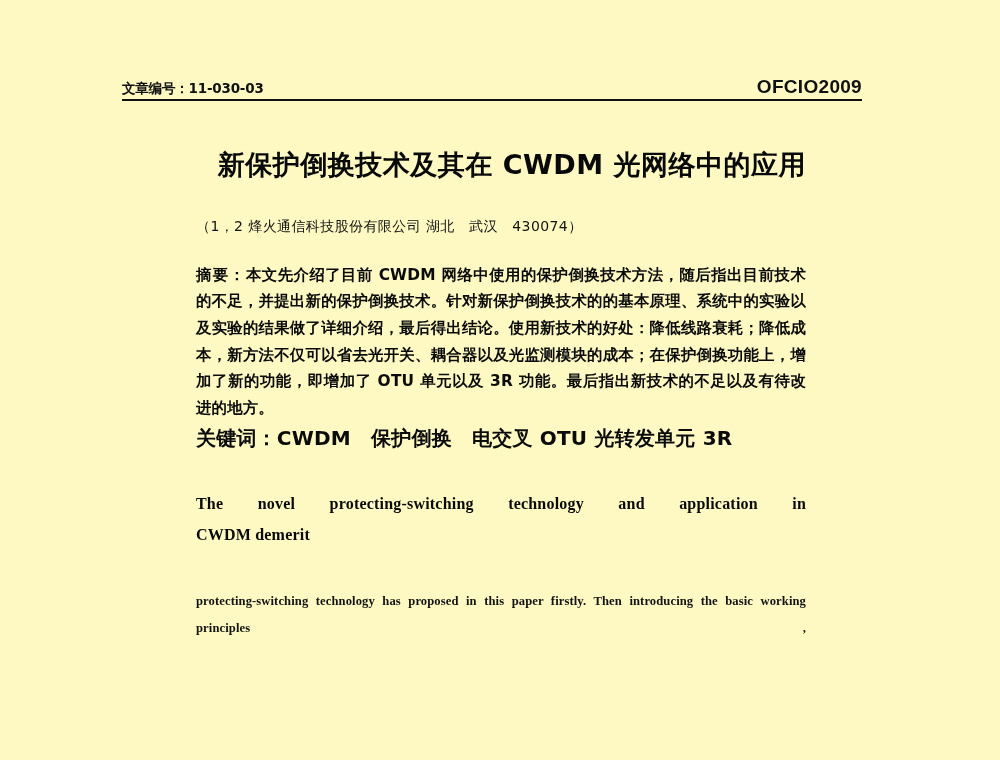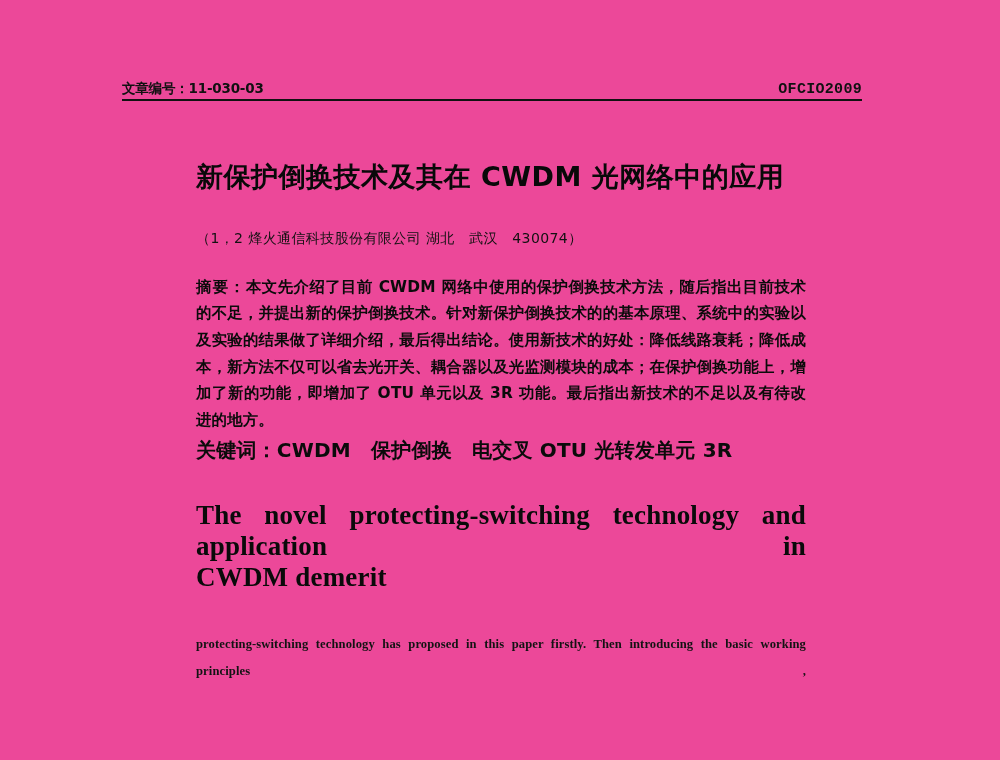--- a/index.html
+++ b/index.html
@@ -13,21 +13,21 @@
     height: 760px;
     overflow: hidden;
     font-family: "Liberation Serif", serif;
     color: #0a0a0a;
   }
 
   .page {
     position: relative;
     width: 1000px;
     height: 760px;
-    background: #ec4899;
+    background: #fef9c3;
     box-sizing: border-box;
   }
 
   
   .page-header {
     position: absolute;
     left: 122px;
     top: 70px;
     width: 740px;
     height: 28px;
@@ -37,22 +37,22 @@
   }
   .header-left {
     font-family: "DejaVu Sans", sans-serif;
     font-size: 13.5px;
     font-weight: bold;
     letter-spacing: -0.2px;
     white-space: nowrap;
     color: #111;
   }
   .header-right {
-    font-family: Liberation Mono, monospace;
-    font-size: 15px;
+    font-family: Liberation Sans, sans-serif;
+    font-size: 19px;
     font-weight: bold;
     letter-spacing: 0.3px;
     white-space: nowrap;
     color: #111;
   }
   .header-rule {
     position: absolute;
     left: 122px;
     top: 99px;
     width: 740px;
@@ -67,23 +67,23 @@
     top: 148px;
     width: 610px;
   }
 
   
   .cn-title {
     font-family: "DejaVu Sans", sans-serif;
     font-size: 27px;
     font-weight: bold;
     letter-spacing: 0.5px;
-    text-align: left;
+    text-align: right;
     line-height: 1.25;
-    margin: 12px 0 36px 0;
+    margin: 0 0 36px 0;
     color: #090909;
   }
 
   
   .cn-authors {
     font-family: "DejaVu Sans", sans-serif;
     font-size: 17px;
     font-weight: bold;
     letter-spacing: 1.6px;
     margin: 0 0 8px 0;
@@ -130,21 +130,21 @@
     font-weight: bold;
     line-height: 26.6px;
     letter-spacing: 0.2px;
     margin: 0 0 36px 0;
     color: #0b0b0b;
   }
 
   
   .en-title {
     font-family: "Liberation Serif", serif;
-    font-size: 27px;
+    font-size: 16px;
     font-weight: bold;
     line-height: 31px;
     text-align: justify;
     letter-spacing: 0.2px;
     margin: 0 0 38px 0;
     color: #0a0a0a;
   }
   .en-title .line1 {
     display: block;
     text-align: justify;

